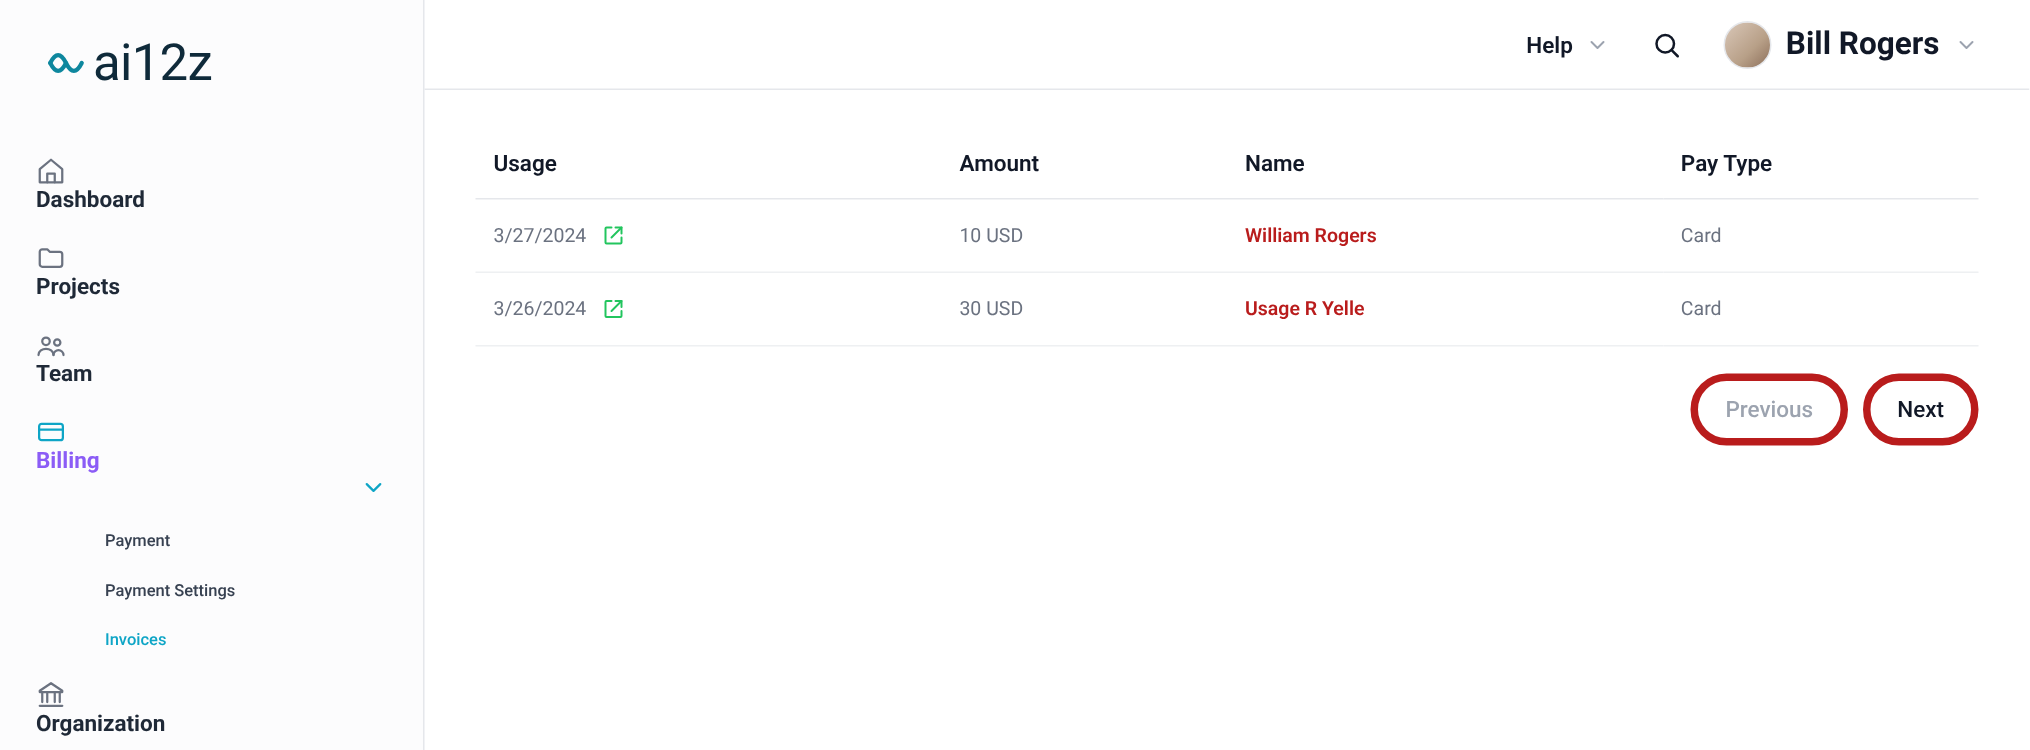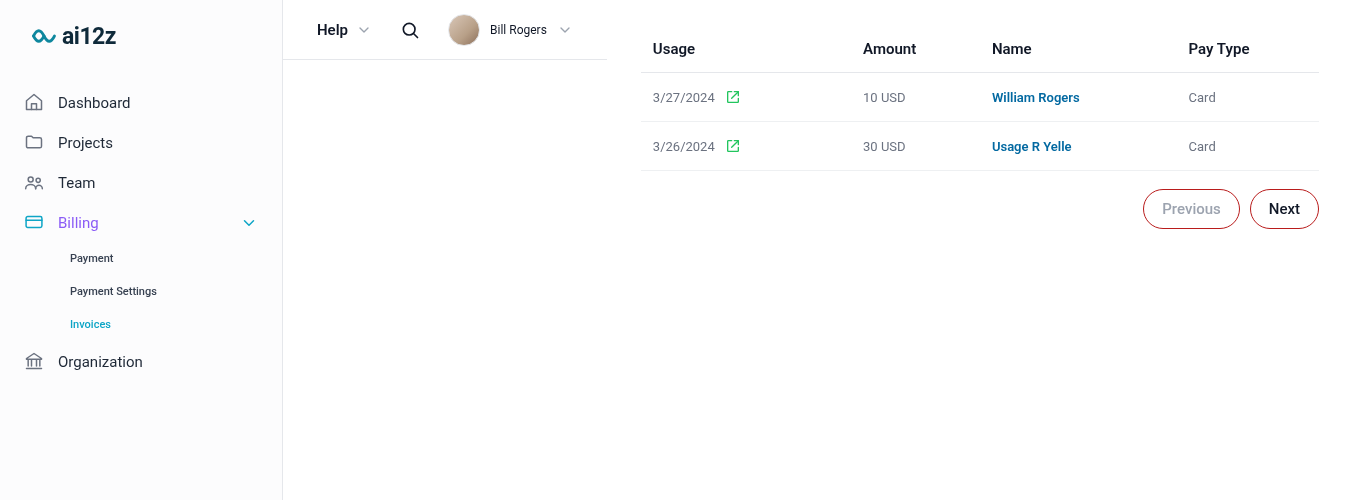--- a/index.html
+++ b/index.html
@@ -1,46 +1,46 @@
 <!DOCTYPE html>
 <html><head>
   <meta charset="utf-8">
   <style>
     * { margin:0; padding:0; box-sizing:border-box; font-family:-apple-system,BlinkMacSystemFont,"Segoe UI",Roboto,Helvetica,Arial,sans-serif; }
     body { display:flex; width:1353px; height:500px; background:#fff; color:#101828; overflow:hidden; }
     .sidebar { width:283px; flex:0 0 283px; border-right:1px solid #e5e7eb; background:#fcfcfd; display:flex; flex-direction:column; }
     .logo-wrap { padding:22px 30px 18px; display:flex; align-items:center; }
     .logo-mark { width:28px; height:28px; margin-right:4px; }
-    .logo-text { font-size:23px; font-weight:700; color:#0f2a3a; letter-spacing:-0.5px; }
+    .logo-text { font-size:34px; font-weight:400; color:#0f2a3a; letter-spacing:-0.5px; }
     .nav { padding:14px 12px 0; flex:1; }
-    .nav-item { display:flex; align-items:flex-end; padding:10px 12px; font-size:15px; font-weight:400; color:#1f2937; cursor:pointer; border-radius:6px; }
+    .nav-item { display:flex; align-items:flex-start; padding:10px 12px; font-size:15px; font-weight:700; color:#1f2937; cursor:pointer; border-radius:6px;flex-direction:column; }
     .nav-item .icon { width:20px; height:20px; margin-right:14px; display:flex; align-items:center; justify-content:center; }
     .nav-item.active { color:#8b5cf6; }
     .nav-item.active svg { stroke:#0ea5c6; }
     .nav-item .chev { margin-left:auto; }
     .sub { padding:0 0 0 46px; }
     .sub-item { padding:10px 12px; font-size:11px; font-weight:500; color:#374151; cursor:pointer; }
     .sub-item.active { color:#0ea5c6; }
-    .main { flex:1; display:flex; flex-direction:row; min-width:0; }
+    .main { flex:1; display:flex; flex-direction:column; min-width:0; }
     .topbar { height:60px; display:flex; align-items:center; justify-content:flex-end; padding:0 34px; border-bottom:1px solid #e5e7eb; gap:28px; }
     .help-wrap { display:flex; align-items:center; gap:8px; cursor:pointer; }
     .help-label { font-size:15px; font-weight:600; color:#111827; }
     .icon-btn { display:flex; align-items:center; justify-content:center; cursor:pointer; }
     .user-wrap { display:flex; align-items:center; gap:10px; cursor:pointer; }
     .avatar { width:32px; height:32px; border-radius:50%; background:linear-gradient(135deg,#d9c7b8 0%,#b8a088 60%, #8c6f5a 100%); border:1px solid #e5e7eb; background-size:cover; }
-    .user-name { font-size:12px; font-weight:400; color:#111827; }
+    .user-name { font-size:21px; font-weight:700; color:#111827; }
     .content { padding:26px 34px 20px; flex:1; overflow:auto; }
     table { width:100%; border-collapse:collapse; table-layout:fixed; }
     th { text-align:left; font-size:15px; font-weight:600; color:#111827; padding:14px 12px; border-bottom:1px solid #e5e7eb; }
     td { text-align:left; font-size:13px; padding:16px 12px; border-bottom:1px solid #eef0f2; color:#6b7280; vertical-align:middle; }
-    td.name-cell { font-weight:600; color:#0369a1;margin-top:20px; }
+    td.name-cell { font-weight:600; color:#b91c1c;margin-top:20px; }
     .date-cell { display:flex; align-items:center; gap:10px; color:#6b7280; }
     .ext-icon svg { stroke:#22c55e; }
     .pager { display:flex; justify-content:flex-end; gap:10px; margin-top:18px; }
-    .pill-btn { border:1px solid #b91c1c; background:#fff; border-radius:999px; padding:10px 18px; font-size:15px; font-weight:500; cursor:pointer; }
+    .pill-btn { border:5px solid #b91c1c; background:#fff; border-radius:999px; padding:10px 18px; font-size:15px; font-weight:500; cursor:pointer; }
     .pill-btn.disabled { color:#9ca3af; cursor:default; }
     .pill-btn.next { color:#111827; }
     svg { display:block; }
   </style>
 </head>
 <body>
 
 <aside class="sidebar">
   <div class="logo-wrap">
     <span class="logo-mark">

